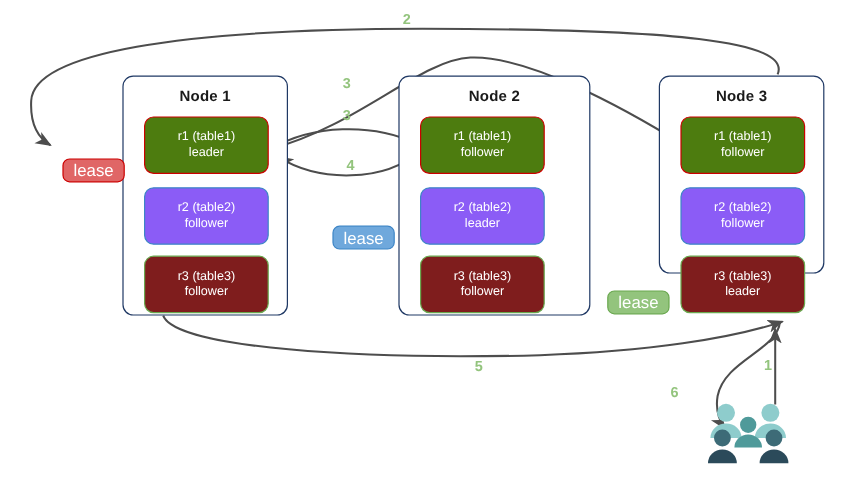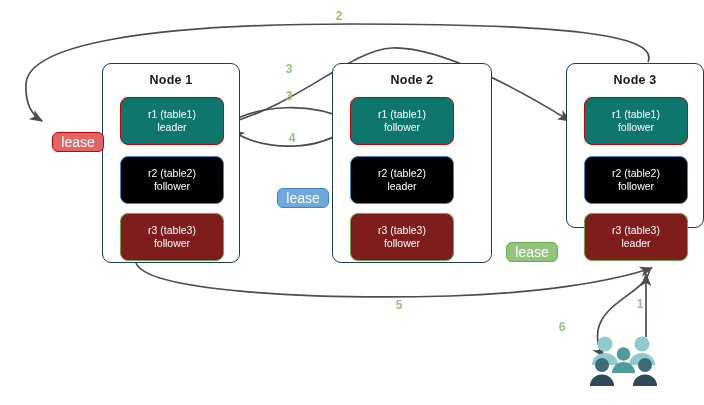--- a/index.html
+++ b/index.html
@@ -26,22 +26,22 @@
     font-size:12.5px;font-weight:bold;color:#1a1a1a;
     letter-spacing:.2px;
   }
   .replica{
     position:absolute;left:17px;width:104px;height:48px;
     border-radius:8px;box-sizing:border-box;
     display:flex;align-items:center;justify-content:center;
     text-align:center;line-height:1.2;
     font-size:10.5px;color:#ffffff;
   }
-  .r-red   {background:#0f766e;border:1.6px solid #cc0000;}
-  .r-blue  {background:#000000;border:1.6px solid #3d85c6;}
+  .r-red   {background:#4d7c0f;border:1.6px solid #cc0000;}
+  .r-blue  {background:#8b5cf6;border:1.6px solid #3d85c6;}
   .r-green {background:#7f1d1d;border:1.6px solid #6aa84f;}
 
   
   .lease{
     position:absolute;
     border-radius:6px;box-sizing:border-box;
     display:flex;align-items:center;justify-content:center;
     font-size:14px;color:#ffffff;
     height:20px;width:52px;margin-top:20px;
   }
@@ -125,21 +125,21 @@
       </span>
     </div>
     <div class="replica r-green" style="top:149px;">
       <span>
         <span>r3 (table3)</span><br>
         <span>follower</span>
       </span>
     </div>
   </div>
 
-  <div class="node" style="left:566px;top:63px;width:138px;height:165px;">
+  <div class="node" style="left:549px;top:63px;width:138px;height:165px;">
     <div class="node-title">Node 3</div>
     <div class="replica r-red" style="top:33px;">
       <span>
         <span>r1 (table1)</span><br>
         <span>follower</span>
       </span>
     </div>
     <div class="replica r-blue" style="top:92px;">
       <span>
         <span>r2 (table2)</span><br>

